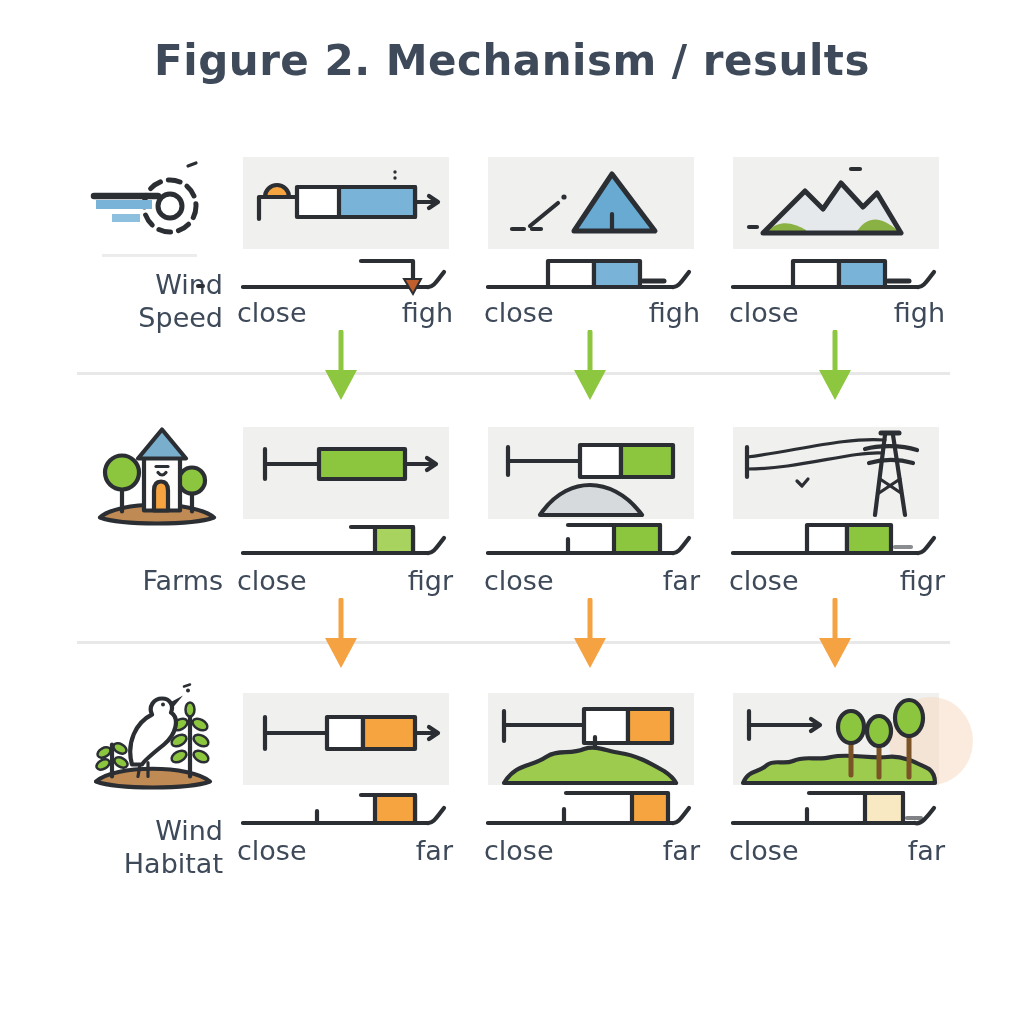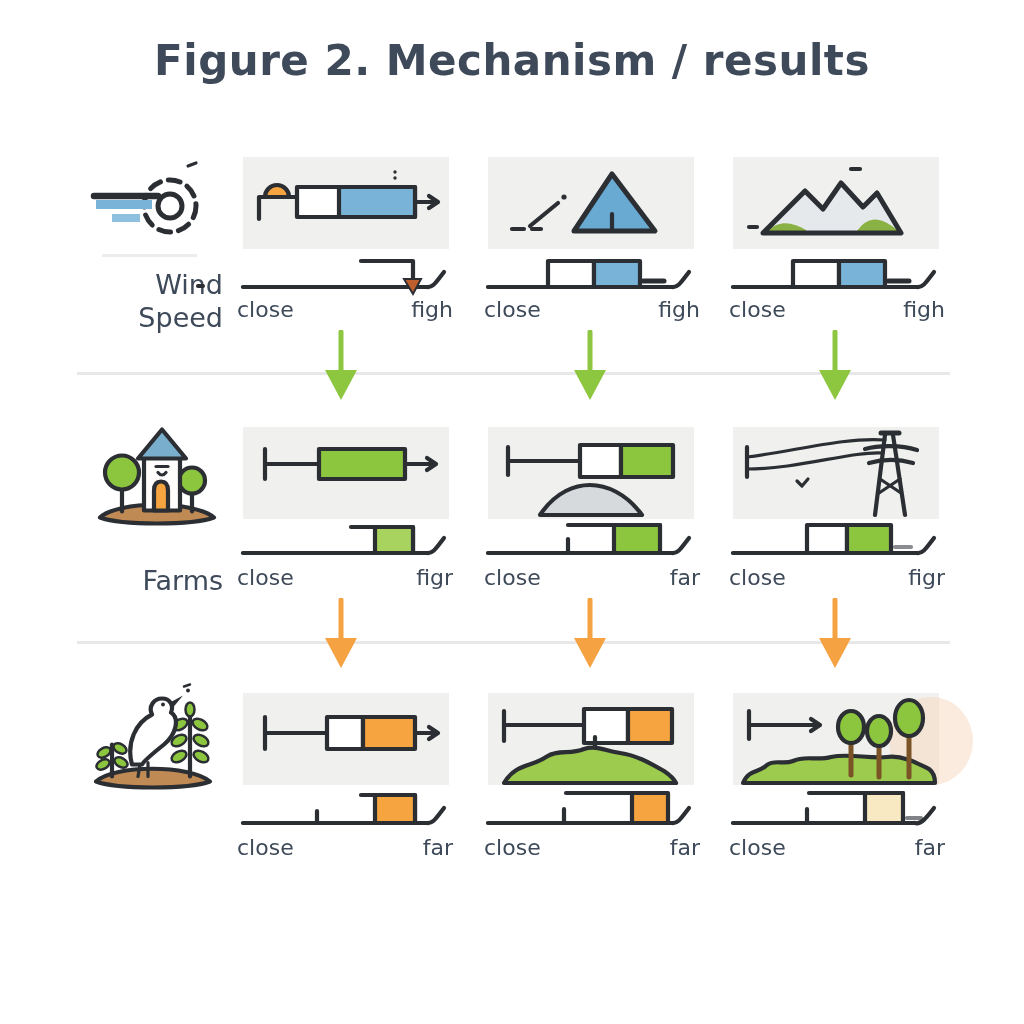--- a/index.html
+++ b/index.html
@@ -8,21 +8,21 @@
   #canvas{position:relative;width:919px;height:1024px;}
 
   .title{position:absolute;top:36px;left:0;width:1024px;text-align:center;
          font-size:42px;font-weight:bold;letter-spacing:.5px;color:var(--text);}
 
   .panel{position:absolute;width:206px;height:92px;background:var(--panel);}
   .panel svg{position:absolute;inset:0;overflow:visible;}
 
   .slider{position:absolute;width:210px;height:52px;}
   .labels{position:absolute;width:216px;display:flex;justify-content:space-between;
-          font-size:22px;color:var(--text);align-items:center;}
+          font-size:27px;color:var(--text);align-items:center;}
 
   .rowlabel{position:absolute;width:150px;text-align:right;font-size:27px;
             line-height:33px;color:var(--text);}
 
   .divider{position:absolute;left:77px;width:873px;height:3px;background:var(--divider);}
   .icon-underline{position:absolute;height:3px;background:#ececec;}
   .stray{position:absolute;width:9px;height:4px;border-radius:2px;background:var(--ink);}
 
   .arrow{position:absolute;width:40px;height:72px;}
 
@@ -244,20 +244,21 @@
     <ellipse class="f w2" cx="113" cy="62" rx="8" ry="5" transform="rotate(28 113 62)" fill="var(--green)"></ellipse>
     <ellipse class="f w2" cx="91" cy="78" rx="8" ry="5" transform="rotate(-28 91 78)" fill="var(--green)"></ellipse>
     <ellipse class="f w2" cx="113" cy="78" rx="8" ry="5" transform="rotate(28 113 78)" fill="var(--green)"></ellipse>
     <path class="f w4" d="M44,86 C38,64 48,44 64,36 C60,28 66,20 74,20 C82,20 86,27 83,34 C92,40 88,56 76,66 C66,74 56,82 54,86 Z" fill="#ffffff"></path>
     <path d="M82,24 L95,17 L85,29 Z" fill="var(--ink)"></path>
     <circle cx="75" cy="26" r="2" fill="var(--ink)"></circle>
     <circle cx="100" cy="12" r="2" fill="var(--ink)"></circle>
     <path class="s w2" d="M96,8 l6,-2"></path>
     <path class="s w3" d="M52,86 L50,98 M60,84 L60,98"></path>
   </svg>
+  <div class="rowlabel" style="left:73px;top:814px;">Wind Habitat</div>
 
   <div class="panel" style="left:243px;top:693px;">
     <svg viewBox="0 0 206 92" class="art">
       <path class="s w4" d="M22,24 L22,56"></path>
       <path class="s w4" d="M22,40 L84,40"></path>
       <rect class="f w4" x="84" y="24" width="36" height="32" fill="#ffffff"></rect>
       <rect class="f w4" x="120" y="24" width="52" height="32" fill="var(--orange)"></rect>
       <path class="s w4" d="M172,40 L192,40"></path>
       <path class="s w4" d="M186,34 L195,40 L186,46"></path>
     </svg>

